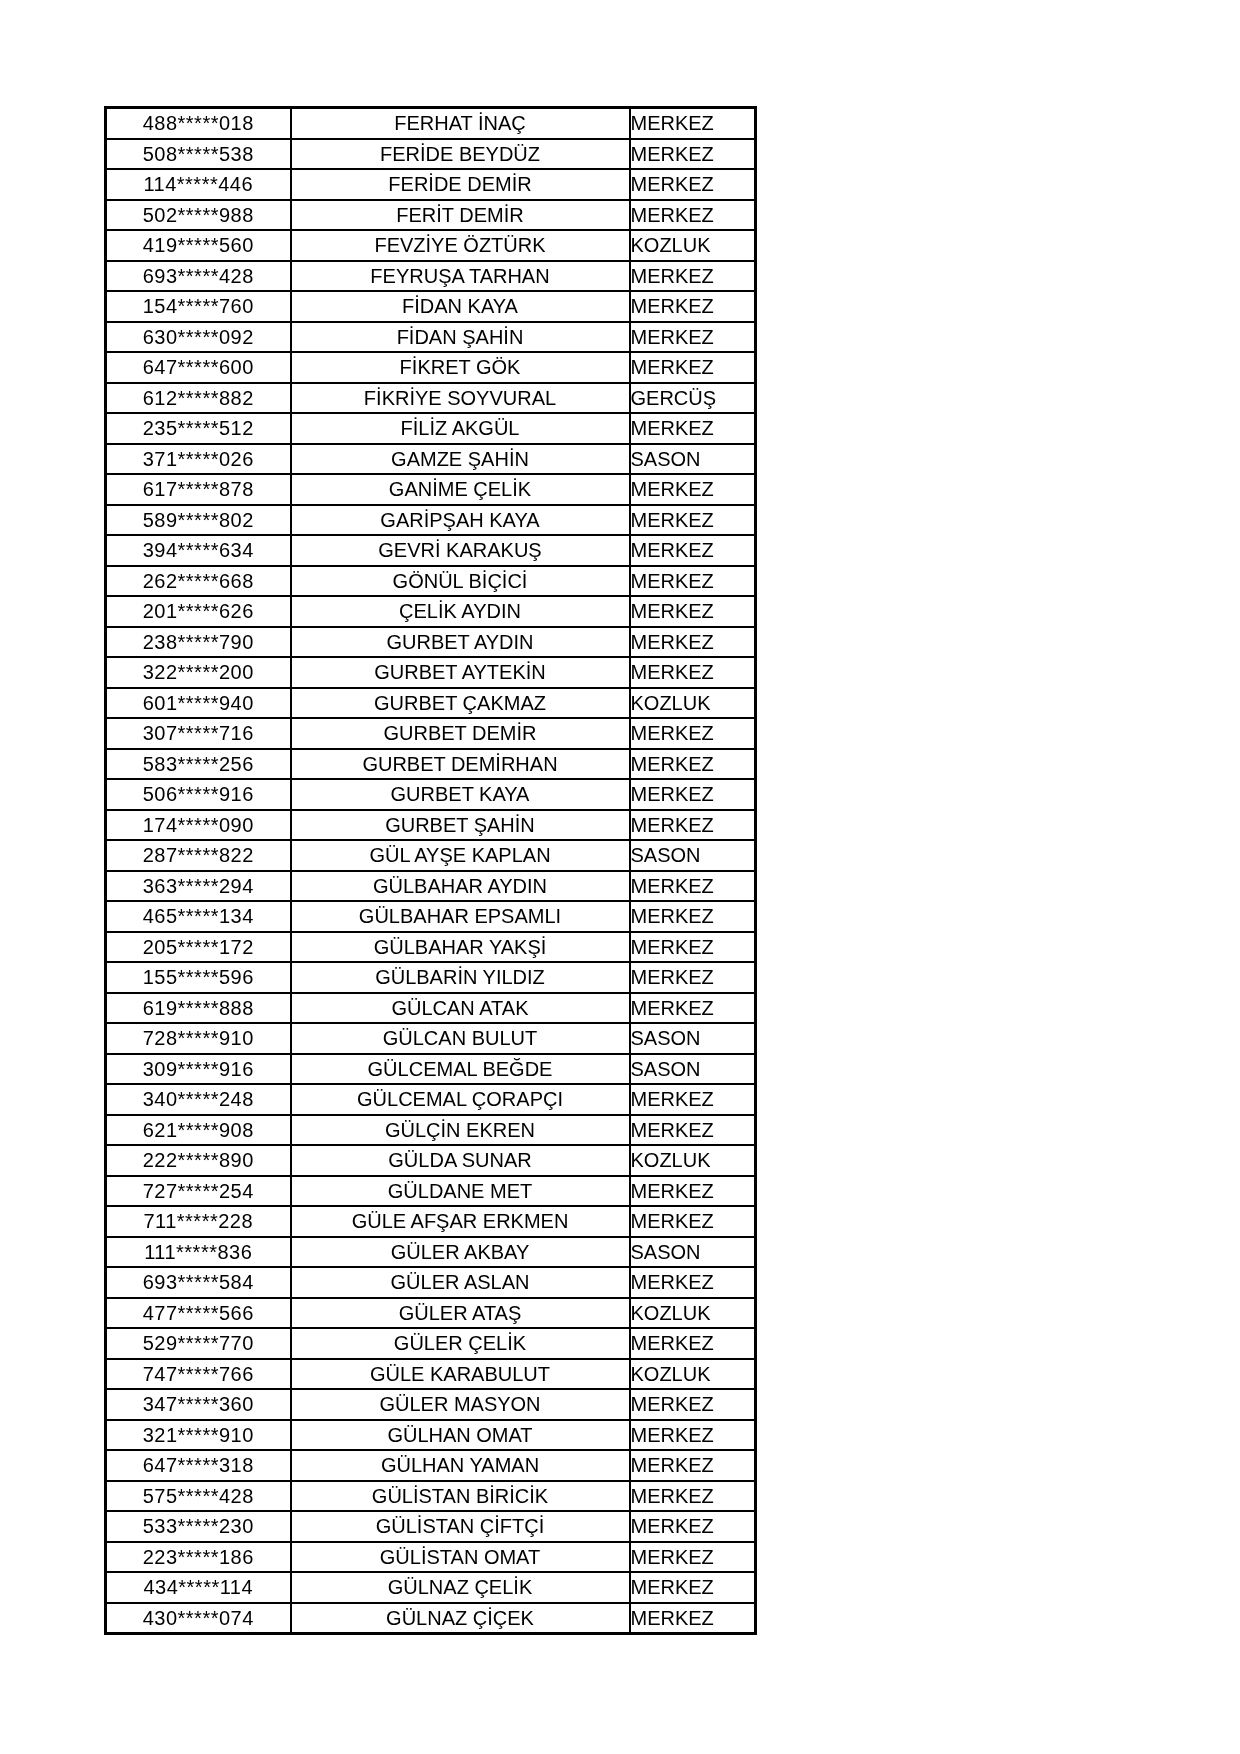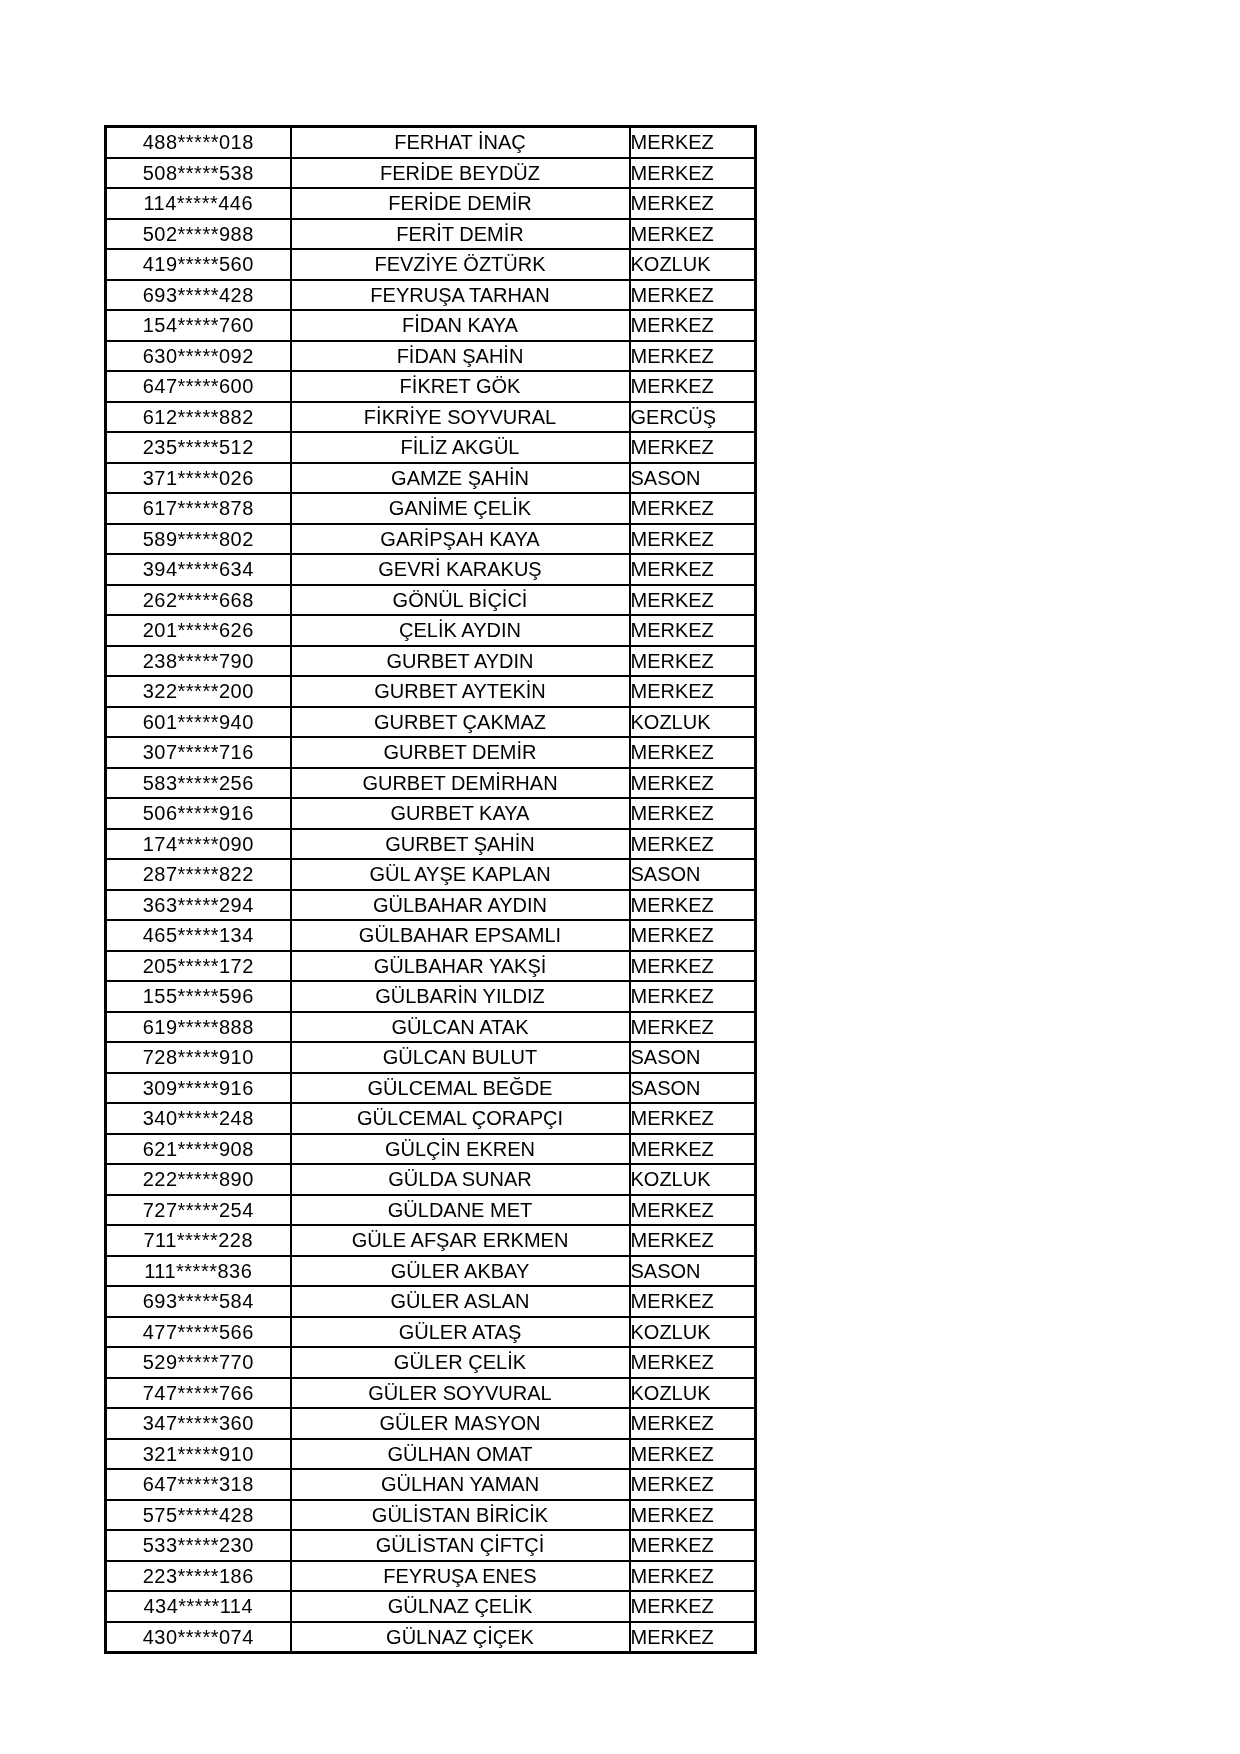--- a/index.html
+++ b/index.html
@@ -12,21 +12,21 @@
     width: 1240px;
     height: 1754px;
     background: #ffffff;
     font-family: "Liberation Sans", sans-serif;
     color: #000000;
     overflow: hidden;
   }
   table.roster {
     position: absolute;
     left: 104px;
-    top: 125px;
+    top: 106px;
     width: 650px;
     border-collapse: collapse;
     table-layout: fixed;
     border: 3px solid #000000;
   }
   table.roster td {
     border: 2px solid #000000;
     height: 28.5px;
     padding: 0;
     font-size: 20px;
@@ -299,21 +299,21 @@
   </tr>
 
   <tr>
     <td class="col-id">529*****770</td>
     <td class="col-name">GÜLER ÇELİK</td>
     <td class="col-district">MERKEZ</td>
   </tr>
 
   <tr>
     <td class="col-id">747*****766</td>
-    <td class="col-name">GÜLER SOYVURAL</td>
+    <td class="col-name">GÜLE KARABULUT</td>
     <td class="col-district">KOZLUK</td>
   </tr>
 
   <tr>
     <td class="col-id">347*****360</td>
     <td class="col-name">GÜLER MASYON</td>
     <td class="col-district">MERKEZ</td>
   </tr>
 
   <tr>
@@ -335,21 +335,21 @@
   </tr>
 
   <tr>
     <td class="col-id">533*****230</td>
     <td class="col-name">GÜLİSTAN ÇİFTÇİ</td>
     <td class="col-district">MERKEZ</td>
   </tr>
 
   <tr>
     <td class="col-id">223*****186</td>
-    <td class="col-name">FEYRUŞA ENES</td>
+    <td class="col-name">GÜLİSTAN OMAT</td>
     <td class="col-district">MERKEZ</td>
   </tr>
 
   <tr>
     <td class="col-id">434*****114</td>
     <td class="col-name">GÜLNAZ ÇELİK</td>
     <td class="col-district">MERKEZ</td>
   </tr>
 
   <tr>

